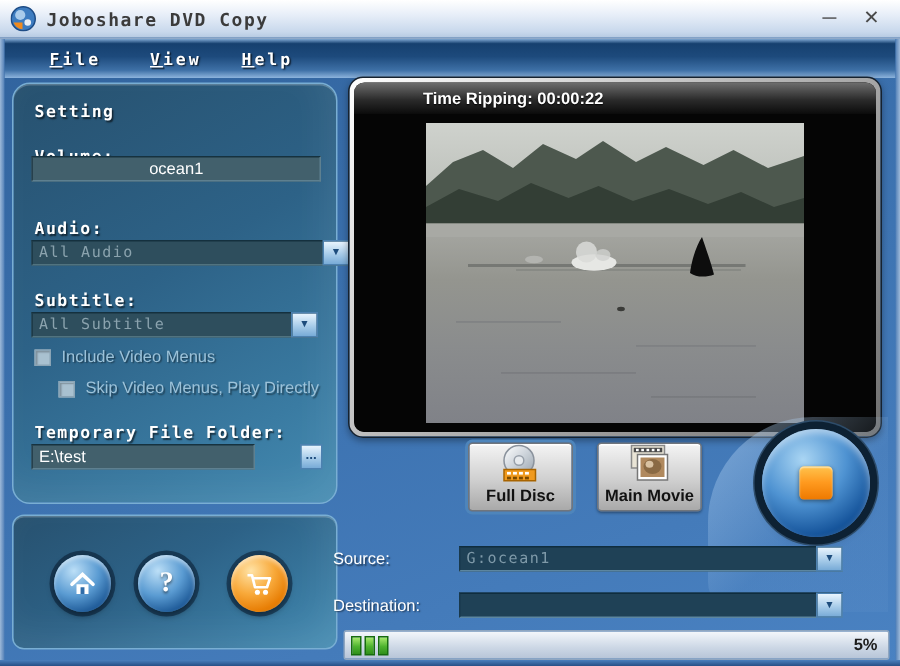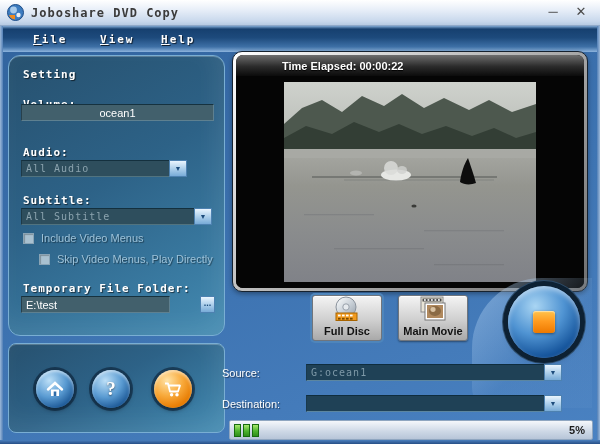--- a/index.html
+++ b/index.html
@@ -168,21 +168,21 @@
       </div>
   </div>
 
   <div class="blue-panel" id="settings-panel">
     <div class="p-label" style="left:14px; top:12px;">Setting</div>
 
     <div class="p-label" style="left:14px; top:42px;">Volume:</div>
     <input class="text-input" style="left: 12px; top: 48px; width: 193px; text-align: center;" readonly="" value="ocean1">
 
     <div class="p-label" style="left:14px; top:90px;">Audio:</div>
-    <div class="combo" style="left:12px; top:104px; width:166px;">
+    <div class="combo" style="left:12px; top:104px; width:212px;">
       <div class="combo-text">All Audio</div>
       <div class="combo-arrow">▼</div>
     </div>
 
     <div class="p-label" style="left:14px; top:138px;">Subtitle:</div>
     <div class="combo" style="left:12px; top:152px; width:191px;">
       <div class="combo-text">All Subtitle</div>
       <div class="combo-arrow">▼</div>
     </div>
 
@@ -213,21 +213,21 @@
         <path d="M2,3.5 H5 L7,11.5 H15 L17,5.5 H6" fill="none" stroke="#fff" stroke-width="1.8" stroke-linejoin="round"></path>
         <circle cx="8.6" cy="14.8" r="1.7" fill="#fff"></circle>
         <circle cx="14" cy="14.8" r="1.7" fill="#fff"></circle>
       </svg>
     </div>
   </div>
 
   <div id="video-frame">
     <div id="video-inner">
       <div id="video-statusbar">
-        <span>Time Elapsed: 00:00:22</span>
+        <span>Time Ripping: 00:00:22</span>
       </div>
       <div id="video-area">
         <svg width="252" height="200" viewBox="0 0 252 200">
           <defs>
             <linearGradient id="sky" x1="0" y1="0" x2="0" y2="1">
               <stop offset="0" stop-color="#cfd2cd"></stop>
                 <stop offset="1" stop-color="#b3b7b1"></stop>
             </linearGradient>
             <linearGradient id="water" x1="0" y1="0" x2="0" y2="1">
               <stop offset="0" stop-color="#a7a8a3"></stop>

